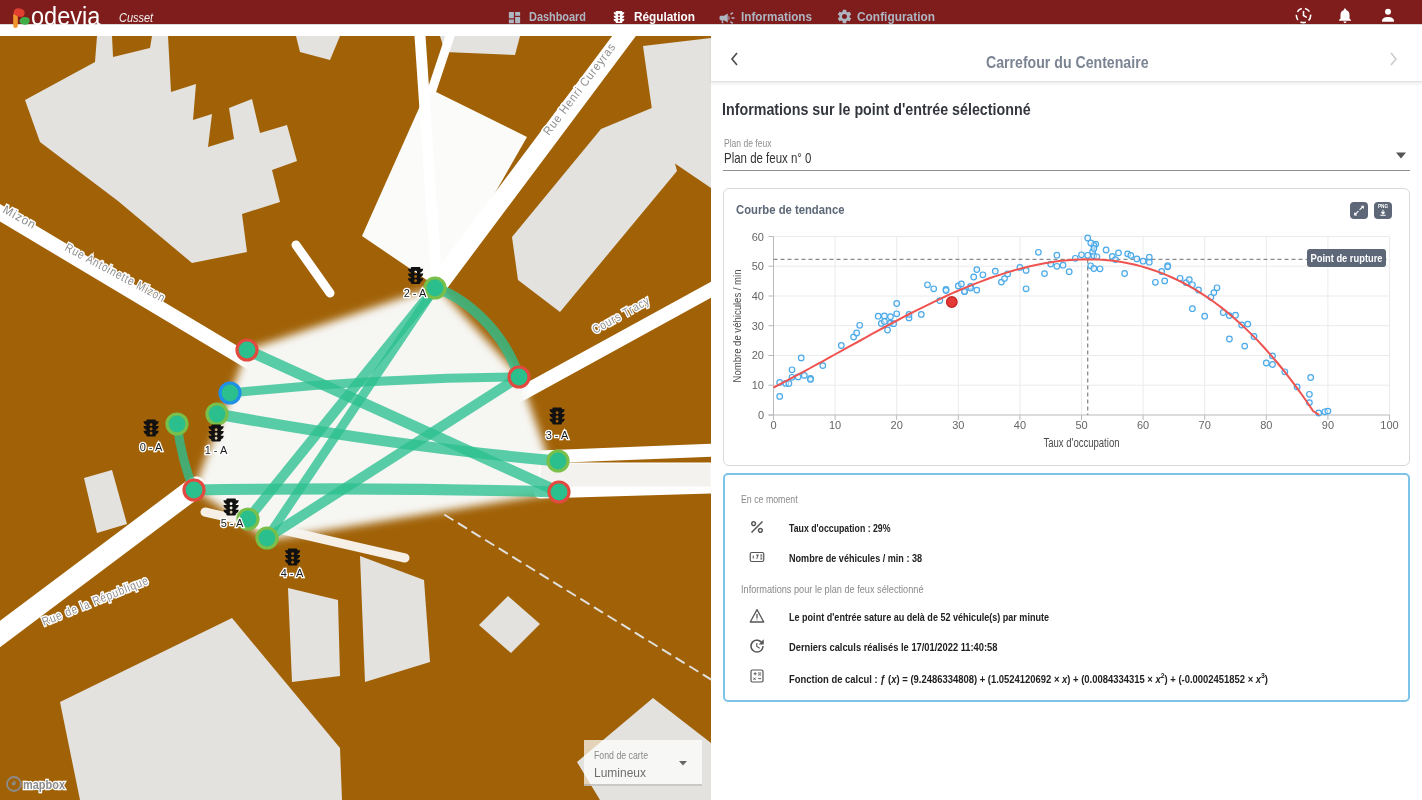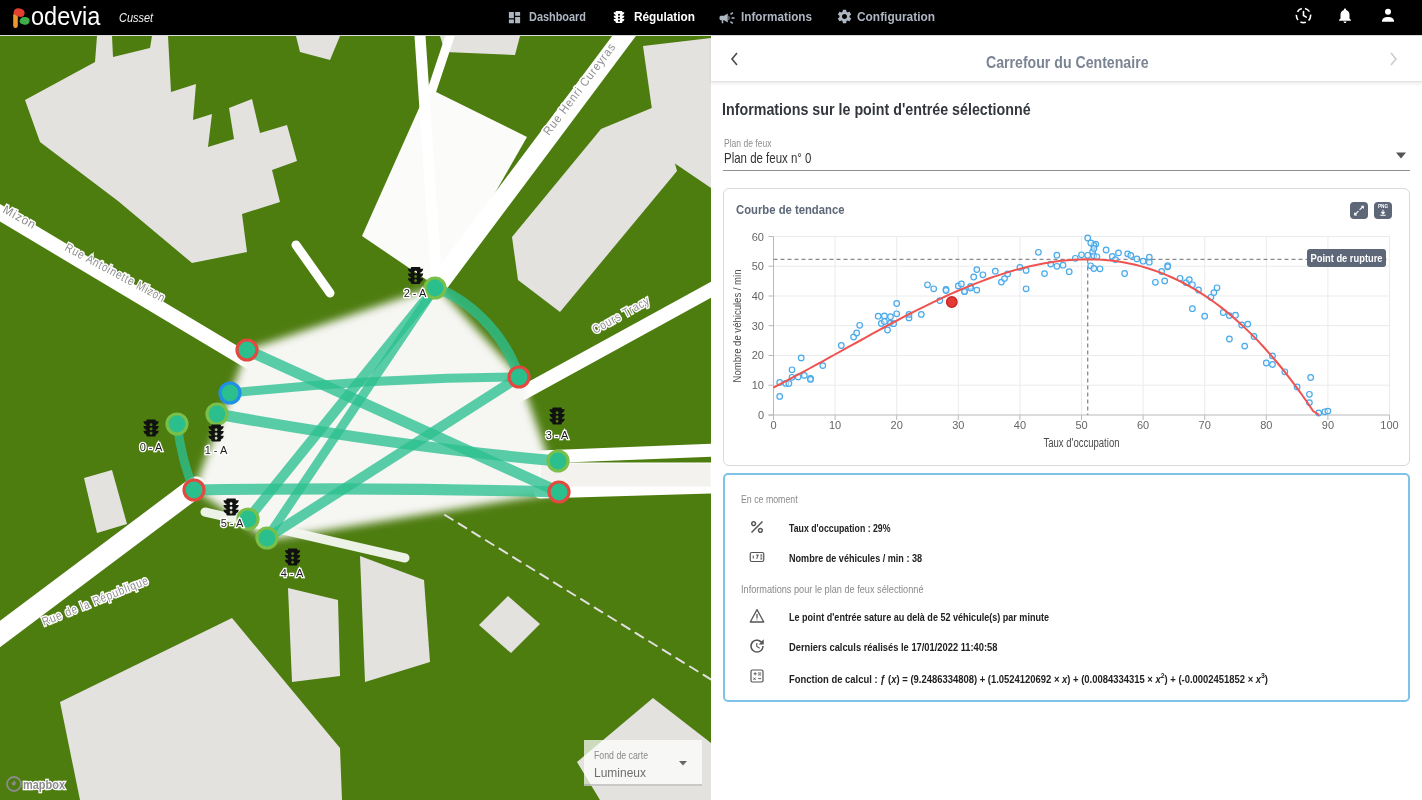--- a/index.html
+++ b/index.html
@@ -1,17 +1,17 @@
 <!DOCTYPE html>
 <html><head><meta charset="utf-8">
 <style>
 html,body{margin:0;padding:0;width:1422px;height:800px;overflow:hidden;font-family:"Liberation Sans",sans-serif;background:#fff;}
 *{box-sizing:border-box;}
-#topbar{position:absolute;left:0;top:0;width:1422px;height:35px;background:#000000;z-index:50;box-shadow:0 1px 0 rgba(0,0,0,0.15);}
-#map{position:absolute;left:0;top:36px;width:711px;height:764px;background:#4d7c0f;overflow:hidden;}
+#topbar{position:absolute;left:0;top:0;width:1422px;height:24px;background:#7f1d1d;z-index:50;box-shadow:0 1px 0 rgba(0,0,0,0.15);}
+#map{position:absolute;left:0;top:36px;width:711px;height:764px;background:#a16207;overflow:hidden;}
 #panel{position:absolute;left:711px;top:36px;width:711px;height:764px;background:#fff;}
 .abs{position:absolute;}
 .fit{transform-origin:left top;white-space:nowrap;}
 </style></head>
 <body>
 
 <div id="topbar">
   <svg class="abs" style="left:11px;top:6px" width="20" height="24" viewBox="0 0 20 24">
     <rect x="2.2" y="7" width="4.6" height="15" rx="2.3" fill="#f0962e"></rect>
     <path d="M2.5 6.5 Q3.5 1.5 9 2.5 Q14.5 3.5 13.5 8 Q12.5 12 7.5 10.5 Q3.5 9.5 2.5 6.5Z" fill="#e23f30"></path>

